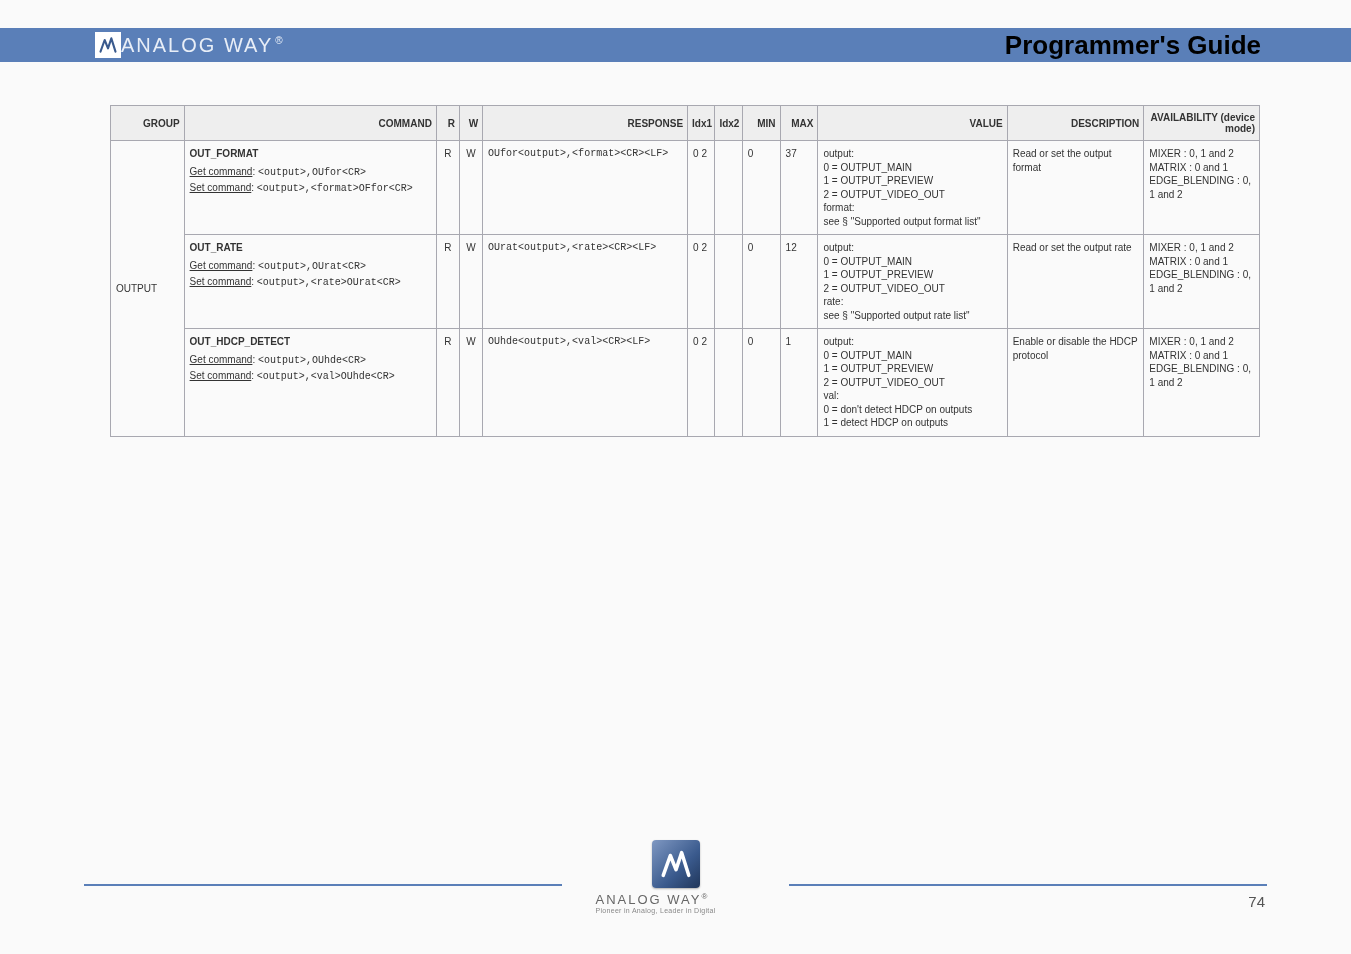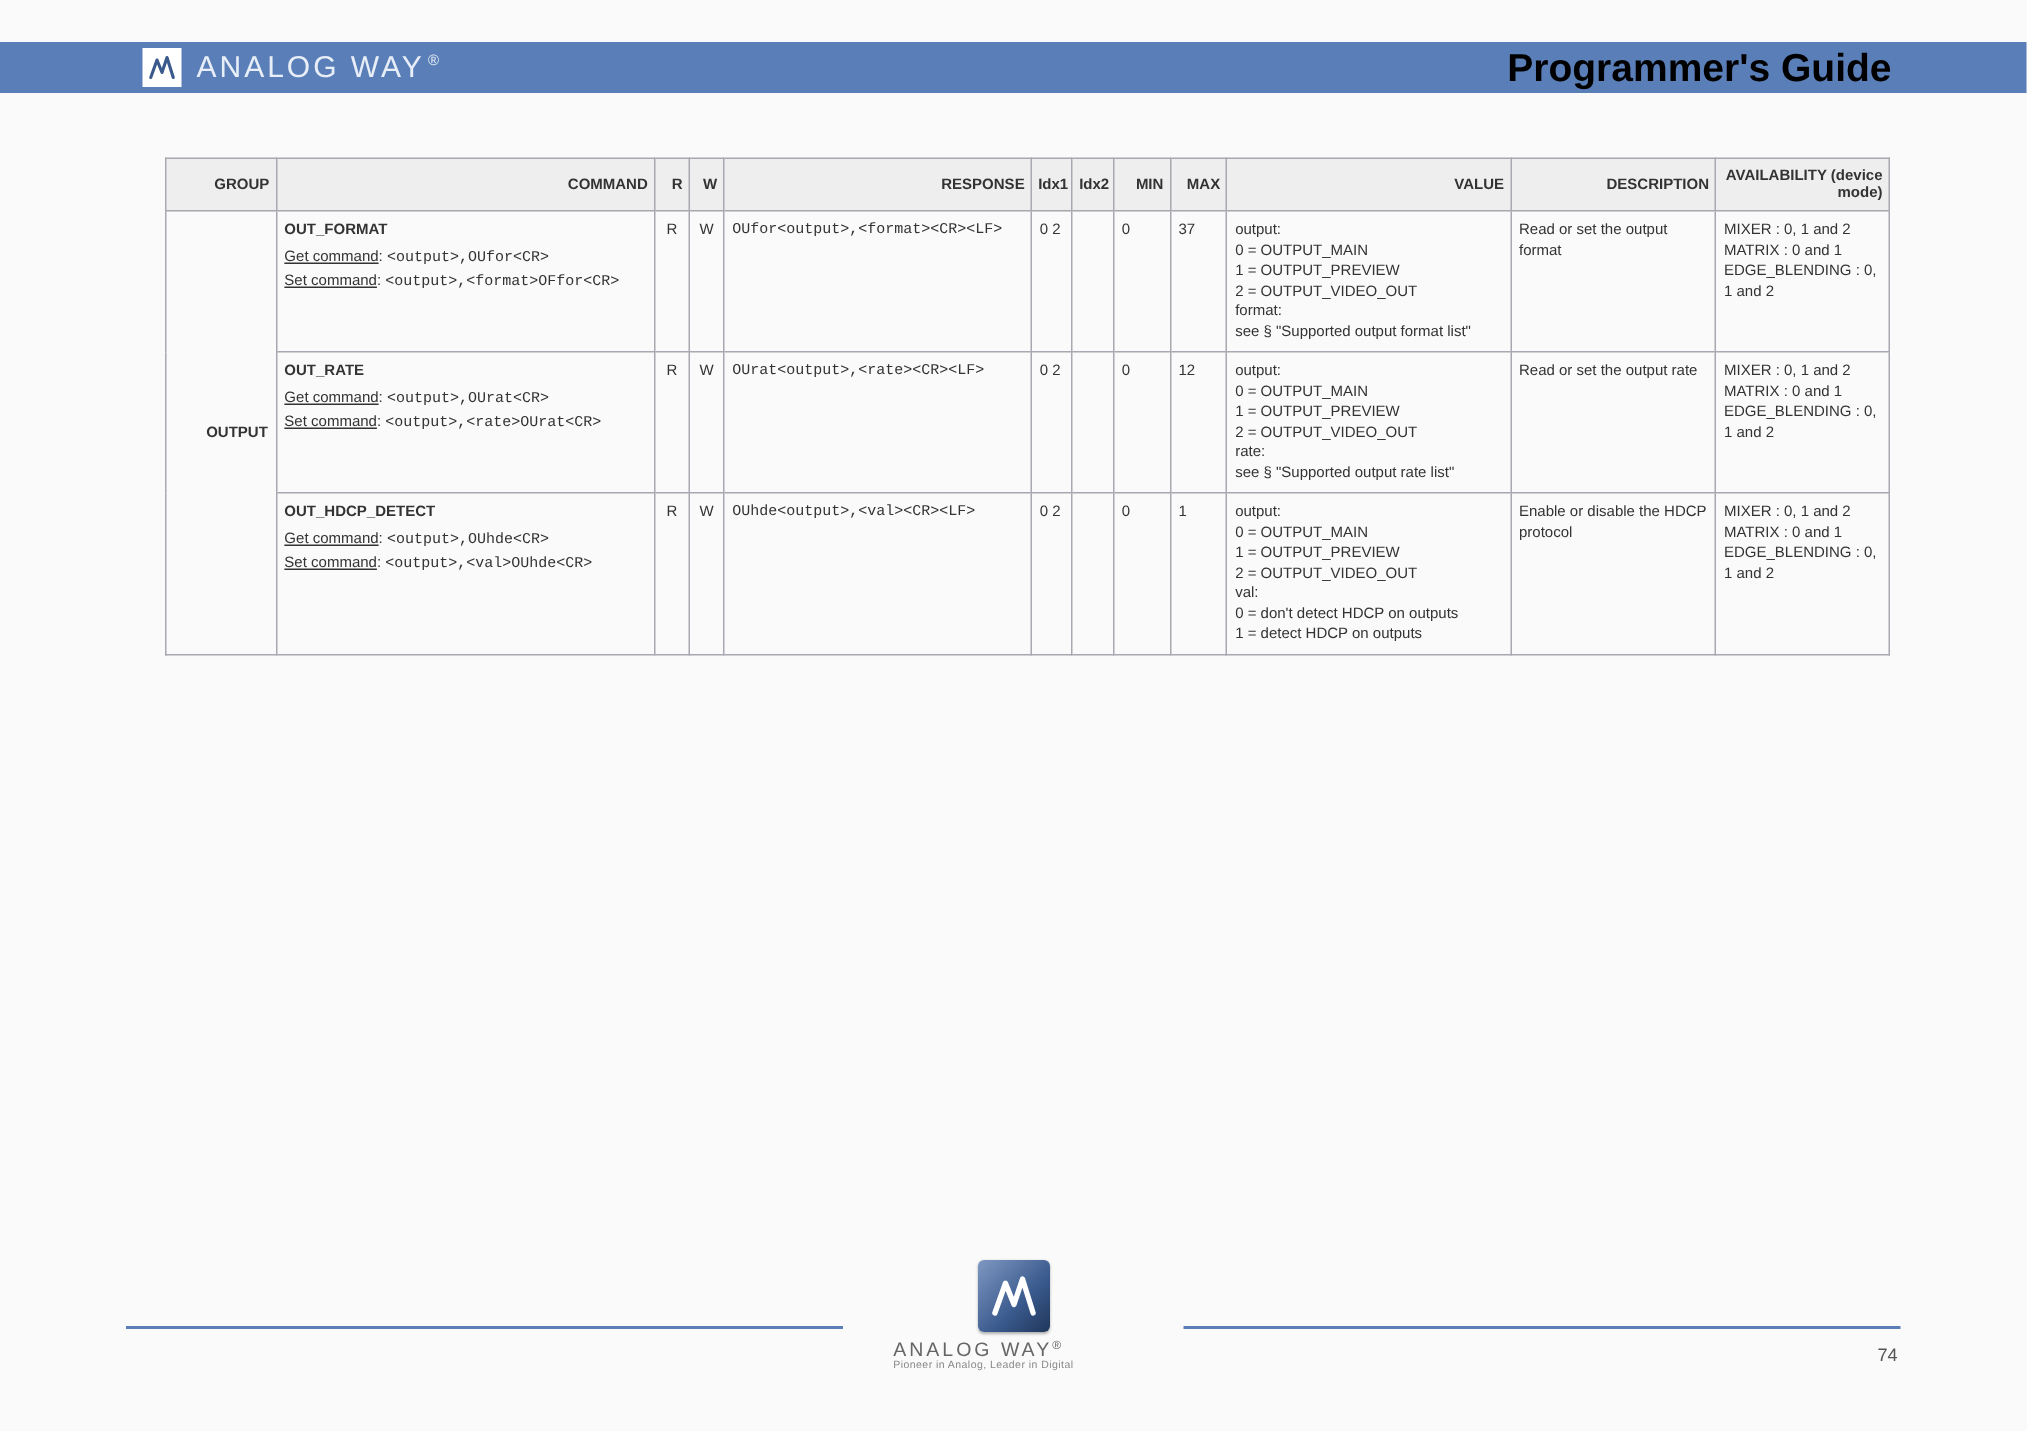--- a/index.html
+++ b/index.html
@@ -19,21 +19,20 @@
     background: #5a7fb8;
     display: flex;
     align-items: center;
     justify-content: space-between;
     padding: 0 90px 0 0;
   }
   .logo-block {
     display: flex;
     align-items: center;
     margin-left: 95px;
-    gap: 10px;
   }
   .logo-square {
     width: 26px;
     height: 26px;
     background: #fff;
     display: flex;
     align-items: center;
     justify-content: center;
   }
   .logo-square svg { width: 20px; height: 20px; }
@@ -137,21 +136,21 @@
   }
   .footer-logo-tag {
     font-size: 7px;
     color:#888;
     letter-spacing: .3px;
   }
   .page-num {
     position:absolute;
     right: 86px;
     bottom: 44px;
-    font-size: 12px;
+    font-size: 15px;
     color:#555;
   }
 </style>
 </head>
 <body>
 
 <div class="header-bar">
   <div class="logo-block">
     <div class="logo-square">
       <svg viewBox="0 0 24 24">
@@ -192,21 +191,21 @@
         <th>Idx2</th>
         <th>MIN</th>
         <th>MAX</th>
         <th>VALUE</th>
         <th>DESCRIPTION</th>
         <th>AVAILABILITY (device mode)</th>
       </tr>
     </thead>
     <tbody id="tbody">
         <tr>
-          <td rowspan="3" style="font-weight: bold; text-align: right; vertical-align: middle;">OUTPUT</td>
+          <td rowspan="3" style="font-weight: normal; text-align: left; vertical-align: middle;">OUTPUT</td>
           <td>
             <div style="font-weight:bold;margin-bottom:4px">OUT_FORMAT</div>
             <div style="margin-bottom:2px"><u>Get command</u>: <span class="cmd-code">&lt;output&gt;,OUfor&lt;CR&gt;</span></div>
             <div><u>Set command</u>: <span class="cmd-code">&lt;output&gt;,&lt;format&gt;OFfor&lt;CR&gt;</span></div>
           </td>
           <td class="rw-cell">R</td>
           <td class="rw-cell">W</td>
           <td class="cmd-code">OUfor&lt;output&gt;,&lt;format&gt;&lt;CR&gt;&lt;LF&gt;</td>
           <td>0 2</td>
           <td></td>

